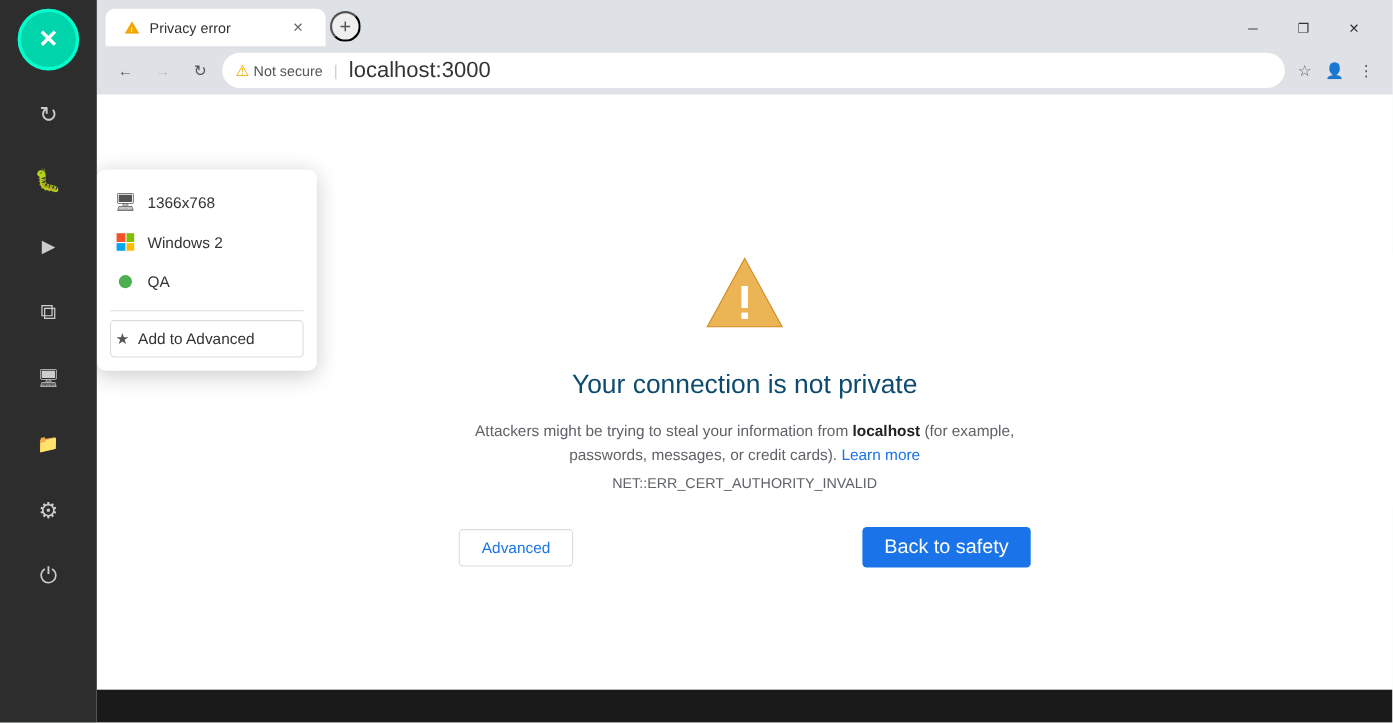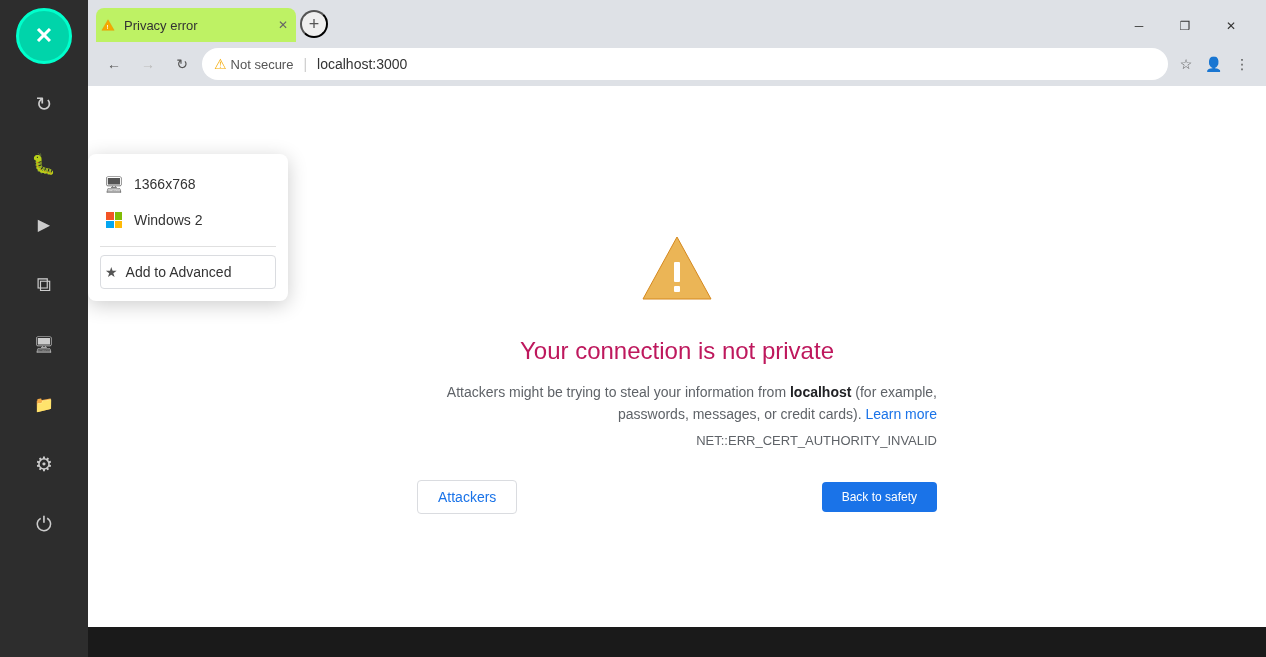--- a/index.html
+++ b/index.html
@@ -59,22 +59,22 @@
       display: flex;
       align-items: flex-end;
       padding: 8px 8px 0 8px;
       gap: 0;
       background: #dee1e6;
     }
     .tab {
       display: flex;
       align-items: center;
       gap: 8px;
-      padding: 8px 4px;
-      background: #bef264;
+      padding: 8px 16px;
+      background: #ffffff;
       border-radius: 8px 8px 0 0;
       min-width: 200px;
       max-width: 240px;
       cursor: pointer;
       font-size: 13px;
       color: #333;
       position: relative;
     }
     .tab-favicon {
       width: 16px;
@@ -150,21 +150,21 @@
       gap: 4px;
       font-size: 13px;
       color: #333;
     }
     .warning-triangle {
       color: #f4a900;
       font-size: 14px;
     }
     .not-secure-text { color: #555; font-size: 13px; text-align: right; }
     .address-separator { color: #ccc; margin: 0 4px; }
-    .address-url { color: #333; font-size: 14px; }
+    .address-url { color: #333; font-size: 20px; }
     .address-right-icons {
       display: flex;
       gap: 4px;
       align-items: center;
     }
     .addr-icon-btn {
       width: 24px;
       height: 24px;
       display: flex;
       align-items: center;
@@ -197,42 +197,42 @@
     .warning-icon-large {
       margin-bottom: 24px;
     }
     .warning-icon-large svg {
       width: 80px;
       height: 80px;
     }
     .error-title {
       font-size: 24px;
       font-weight: 400;
-      color: #be185d;
+      color: #0c4a6e;
       margin-bottom: 16px;
       text-align: center;
     }
     .error-description {
       font-size: 14px;
       color: #5f6368;
-      text-align: right;
+      text-align: center;
       line-height: 1.6;
       margin-bottom: 8px;
       width: 100%;
     }
     .error-description a {
       color: #1a73e8;
       text-decoration: none;
     }
     .error-description strong { color: #202124; font-weight: 600; }
     .error-code {
       font-size: 13px;
       color: #5f6368;
       margin-bottom: 32px;
-      text-align: right;
+      text-align: center;
       width: 100%;
     }
     .error-actions {
       display: flex;
       align-items: center;
       justify-content: space-between;
       width: 100%;
     }
     .advanced-btn {
       padding: 8px 20px;
@@ -241,21 +241,21 @@
       background: white;
       font-size: 14px;
       color: #1a73e8;
       cursor: pointer;
     }
     .back-safety-btn {
       padding: 8px 20px;
       border: none;
       border-radius: 4px;
       background: #1a73e8;
-      font-size: 12px;
+      font-size: 18px;
       color: white;
       cursor: pointer;
     }
 
     
     .popup-panel {
       position: absolute;
       top: 68px;
       left: 0;
       width: 200px;
@@ -466,21 +466,21 @@
           <rect x="37" y="33" width="6" height="20" rx="1" fill="white"></rect>
           <rect x="37" y="57" width="6" height="6" rx="1" fill="white"></rect>
         </svg>
       </div>
       <h1 class="error-title">Your connection is not private</h1>
       <p class="error-description">
         <span>Attackers might be trying to steal your information from </span><strong>localhost</strong><span> (for example, passwords, messages, or credit cards).</span> <a href="#">Learn more</a>
       </p>
       <p class="error-code">NET::ERR_CERT_AUTHORITY_INVALID</p>
       <div class="error-actions">
-        <button class="advanced-btn">Attackers</button>
+        <button class="advanced-btn">Advanced</button>
         <button class="back-safety-btn">Back to safety</button>
       </div>
     </div>
 
     <div class="popup-panel">
 
 
       <div class="popup-item">
         <span class="popup-icon monitor-icon">🖥</span>
         <span>1366x768</span>
@@ -491,20 +491,26 @@
           <div class="windows-icon">
             <span class="win-r"></span>
             <span class="win-g"></span>
             <span class="win-b"></span>
             <span class="win-y"></span>
           </div>
         </span>
         <span>Windows 2</span>
       </div>
 
+      <div class="popup-item">
+        <span class="popup-icon">
+          <div class="qa-dot"></div>
+        </span>
+        <span>QA</span>
+      </div>
 
       <div class="popup-divider"></div>
 
       <button class="popup-add-fav">
         <span class="star-icon">★</span>
         <span>Add to Advanced</span>
       </button>
     </div>
 
     <div class="bottom-bar"></div>

